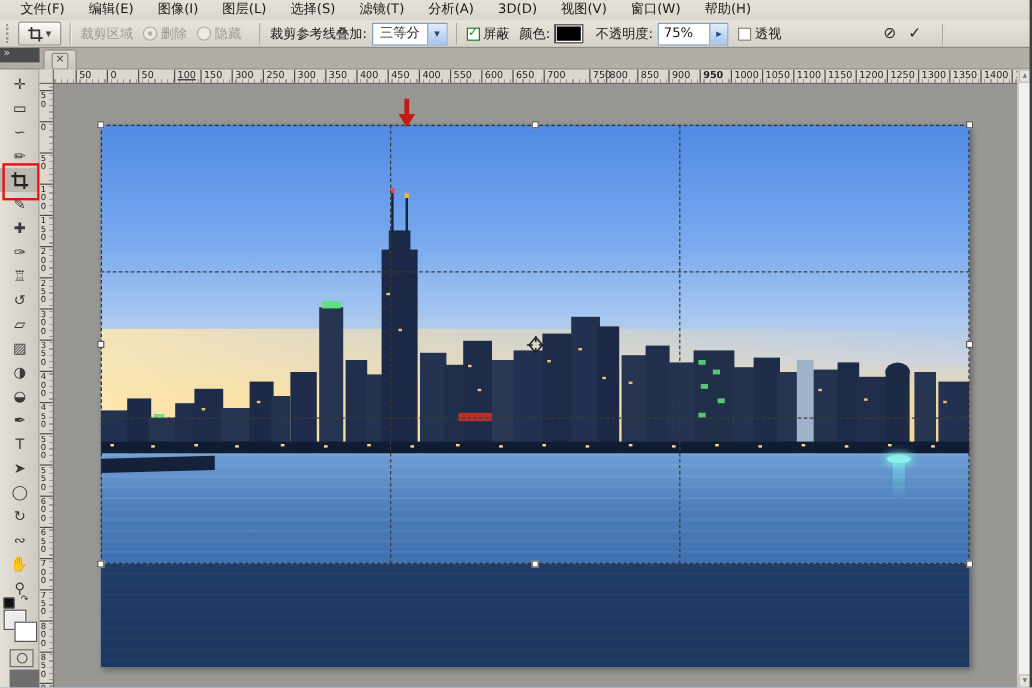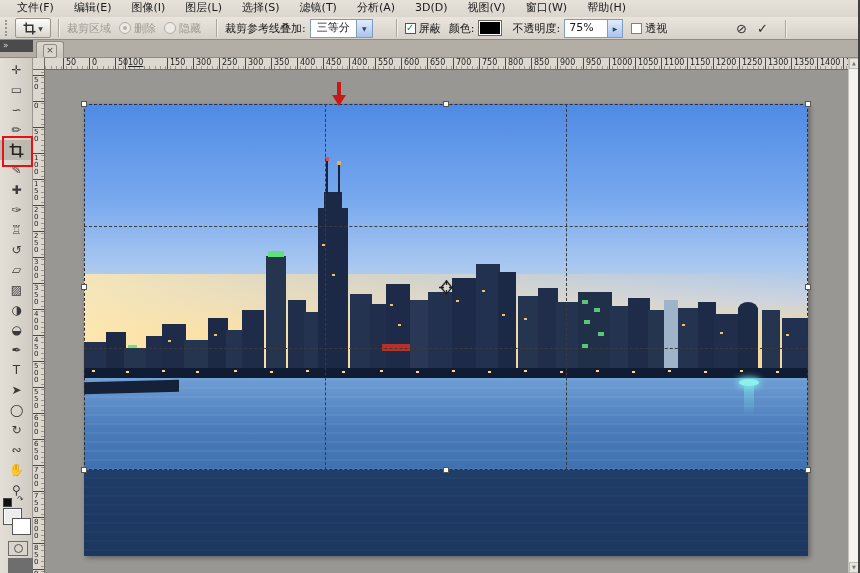--- a/index.html
+++ b/index.html
@@ -22,21 +22,21 @@
   .grip{width:4px;height:16px;border-left:2px dotted #9a968e;margin:0 4px 0 1px;}
   .tool-preset-btn{width:34px;height:18px;border:1px solid #9a968e;border-radius:2px;
     background:linear-gradient(#fdfdfb,#d9d5cd);display:flex;align-items:center;justify-content:center;gap:2px;}
   .tool-preset-btn .dd{font-size:6px;color:#444;}
   .opt-sep{width:1px;height:18px;background:#aaa69e;border-right:1px solid #f2efe9;margin:0 7px;}
   .disabled-txt{color:#9d9993;margin-right:8px;white-space:nowrap;}
   .radio{display:flex;align-items:center;gap:3px;color:#9d9993;margin-right:8px;}
   .radio .rb{width:10px;height:10px;border-radius:50%;border:1px solid #b0aca4;background:#eceae4;position:relative;}
   .radio.sel .rb::after{content:"";position:absolute;left:3px;top:3px;width:4px;height:4px;border-radius:50%;background:#b5b1a9;}
   .opt-label{white-space:nowrap;margin-right:4px;}
-  .combo{display:flex;height:17px;border:1px solid #7f9db9;background:#fff;align-items:stretch;margin-right:16px;}
+  .combo{display:flex;height:17px;border:1px solid #7f9db9;background:#fff;align-items:stretch;margin-right:0;}
   .combo .val{padding:0 6px;line-height:16px;white-space:nowrap;}
   .combo .btn{width:15px;background:linear-gradient(#e3ecfd,#a9c4ee);border-left:1px solid #7f9db9;
     display:flex;align-items:center;justify-content:center;font-size:6px;color:#27496d;}
   .checkbox{display:flex;align-items:center;gap:3px;margin-right:8px;white-space:nowrap;}
   .checkbox .cb{width:11px;height:11px;border:1px solid #1a7a34;background:#fff;box-sizing:border-box;
     display:flex;align-items:center;justify-content:center;font-size:10px;line-height:10px;color:#1e8a3a;font-weight:bold;}
   .checkbox.unchecked .cb{border-color:#848078;}
   .swatch{width:22px;height:14px;border:1px solid #6b675f;box-shadow:0 0 0 1px #fff inset;margin-right:10px;}
   .field{display:flex;height:17px;border:1px solid #7f9db9;background:#fff;align-items:stretch;margin-right:8px;}
   .field .val{width:34px;padding:0 4px;line-height:16px;}
@@ -269,38 +269,38 @@
 <div class="quickmask-btn">
     <i></i>
   </div>
 <div class="toolbox-filler"></div>
 
 <div class="h-ruler" id="hRuler">
     <span class="h-label" style="left: 4px;">0</span>
     <span class="h-label" style="left: 30px;">50</span>
     <span class="h-label" style="left: 56px;">0</span>
     <span class="h-label" style="left: 82px;">50</span>
-    <span class="h-label" style="left: 92px; text-decoration: underline;">100</span>
+    <span class="h-label" style="left: 112px; text-decoration: underline;">100</span>
     <span class="h-label" style="left: 134px;">150</span>
     <span class="h-label" style="left: 160px;">300</span>
     <span class="h-label" style="left: 186px;">250</span>
     <span class="h-label" style="left: 212px;">300</span>
     <span class="h-label" style="left: 238px;">350</span>
     <span class="h-label" style="left: 264px;">400</span>
     <span class="h-label" style="left: 290px;">450</span>
     <span class="h-label" style="left: 316px;">400</span>
     <span class="h-label" style="left: 342px;">550</span>
     <span class="h-label" style="left: 368px;">600</span>
     <span class="h-label" style="left: 394px;">650</span>
     <span class="h-label" style="left: 420px;">700</span>
-    <span class="h-label" style="left: 446px;">750</span>
+    <span class="h-label" style="left: 458px;">750</span>
     <span class="h-label" style="left: 472px;">800</span>
     <span class="h-label" style="left: 498px;">850</span>
     <span class="h-label" style="left: 524px;">900</span>
-    <span class="h-label" style="left: 550px;">950</span>
+    <span class="h-label" style="left: 550px; font-weight: bold;">950</span>
     <span class="h-label" style="left: 576px;">1000</span>
     <span class="h-label" style="left: 602px; text-align: center;">1050</span>
     <span class="h-label" style="left: 628px;">1100</span>
     <span class="h-label" style="left: 654px;">1150</span>
     <span class="h-label" style="left: 680px;">1200</span>
     <span class="h-label" style="left: 706px;">1250</span>
     <span class="h-label" style="left: 732px;">1300</span>
     <span class="h-label" style="left: 758px;">1350</span>
     <span class="h-label" style="left: 784px;">1400</span>
     <span class="h-label" style="left: 810px;">1450</span>

